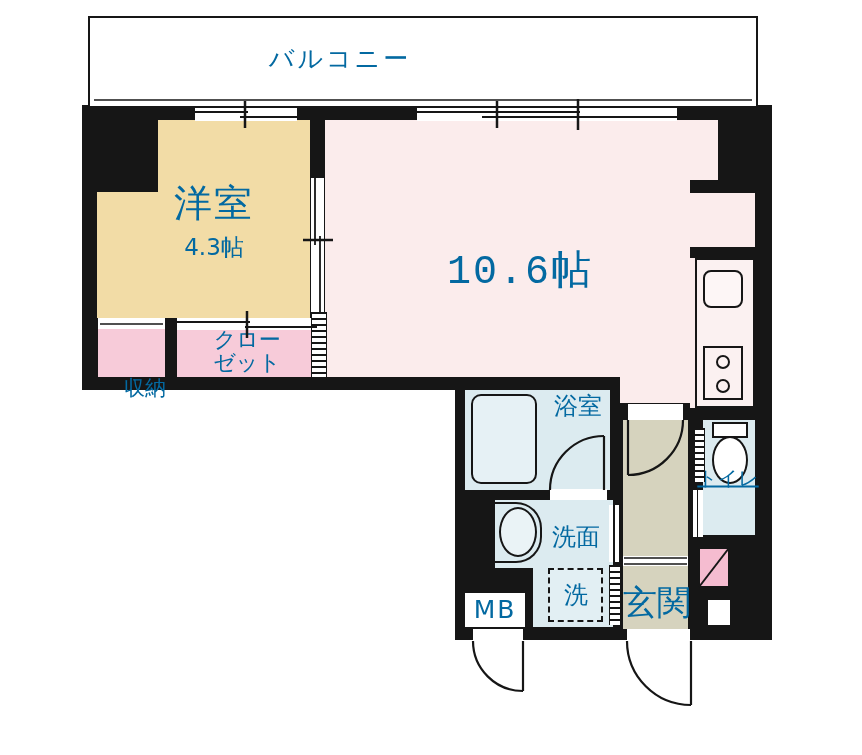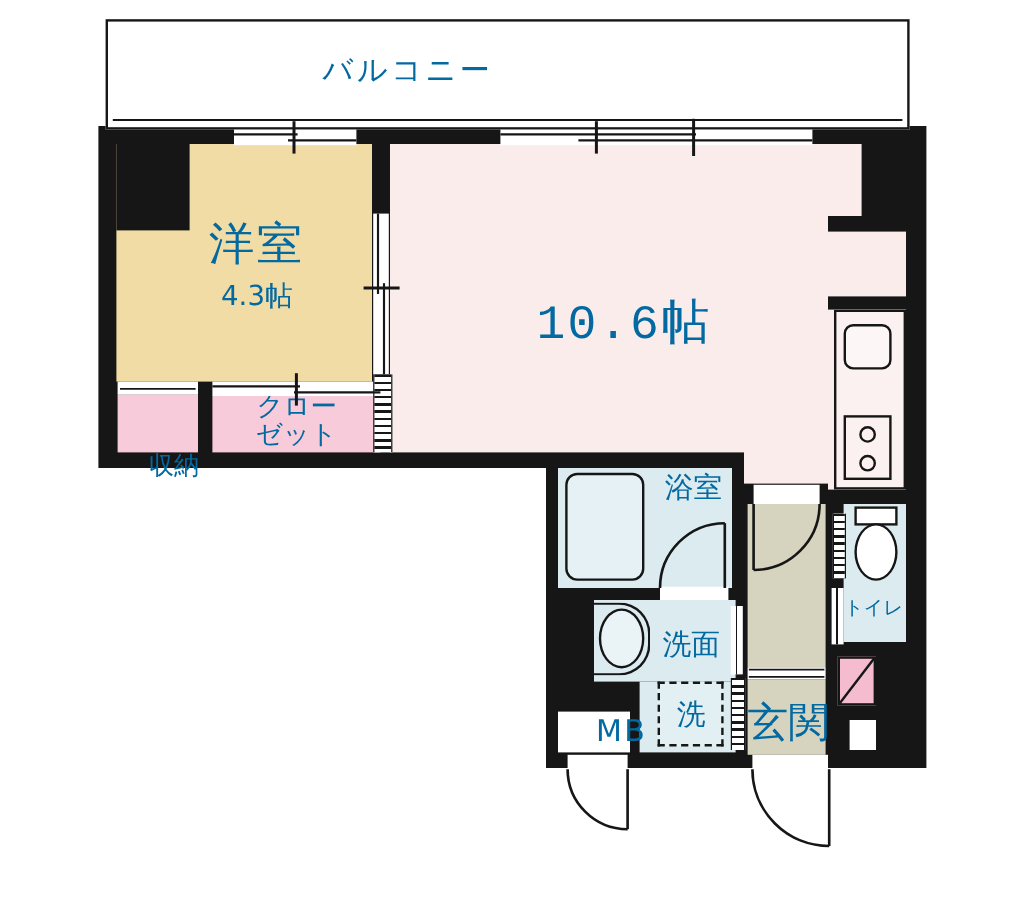--- a/index.html
+++ b/index.html
@@ -75,32 +75,32 @@
   <div class="room" style="left:533px;top:568px;width:80px;height:59px;background:#DCEBF0;"></div>
   <div class="fixture" style="left:495px;top:502px;width:47px;height:61px;border-width:2px;border-left:none;border-radius:0 26px 26px 0;background:#DCEBF0;"></div>
   <div class="fixture" style="left:499px;top:507px;width:38px;height:50px;border-width:2px;border-radius:50%;background:#EAF3F6;"></div>
   <div class="label" style="left:576px;top:538px;font-size:24px;">洗面</div>
   <div class="abs" style="left:548px;top:568px;width:55px;height:54px;border:2px dashed #161616;box-sizing:border-box;background:#E2EFF3;"></div>
   <div class="label" style="left:576px;top:596px;font-size:24px;">洗</div>
   <div class="slider-v" style="left:609px;top:505px;width:10px;height:57px;"></div>
   <div class="hatch-v" style="left:609px;top:565px;width:10px;height:60px;"></div>
 
   <div class="whitegap" style="left:465px;top:593px;width:60px;height:34px;"></div>
-  <div class="label" style="left:518px;top:610px;font-size:25px;letter-spacing:2px;">MB</div>
+  <div class="label" style="left:495px;top:610px;font-size:25px;letter-spacing:2px;">MB</div>
 
   <div class="whitegap" style="left:628px;top:404px;width:55px;height:16px;"></div>
   <div class="room" style="left:623px;top:420px;width:65px;height:136px;background:#D6D3BE;"></div>
   <div class="whitegap" style="left:623px;top:556px;width:65px;height:10px;"></div>
   <div class="room" style="left:623px;top:566px;width:65px;height:63px;background:#D6D3BE;"></div>
   <div class="label" style="left:657px;top:603px;font-size:34px;">玄関</div>
 
   <div class="room" style="left:703px;top:420px;width:52px;height:115px;background:#DCEBF0;"></div>
   <div class="fixture" style="left:712px;top:422px;width:36px;height:16px;border-width:2px;background:#fff;"></div>
   <div class="fixture" style="left:712px;top:436px;width:36px;height:48px;border-width:2px;border-radius:50%;background:#fff;"></div>
-  <div class="label" style="left:728px;top:507px;font-size:16px;">トイレ</div>
+  <div class="label" style="left:728px;top:478px;font-size:20px;text-decoration:underline;">トイレ</div>
   <div class="hatch-v" style="left:694px;top:428px;width:9px;height:54px;"></div>
   <div class="slider-v" style="left:693px;top:490px;width:10px;height:47px;"></div>
 
   <div class="abs" style="left:698px;top:547px;width:32px;height:41px;border:2px solid #161616;box-sizing:border-box;background:#F5BCD0;"></div>
   <div class="whitegap" style="left:708px;top:600px;width:22px;height:25px;"></div>
 
   <div class="whitegap" style="left:473px;top:629px;width:50px;height:12px;"></div>
   <div class="whitegap" style="left:627px;top:629px;width:63px;height:12px;"></div>
 
   <svg class="overlay" width="862" height="755" viewBox="0 0 862 755">

